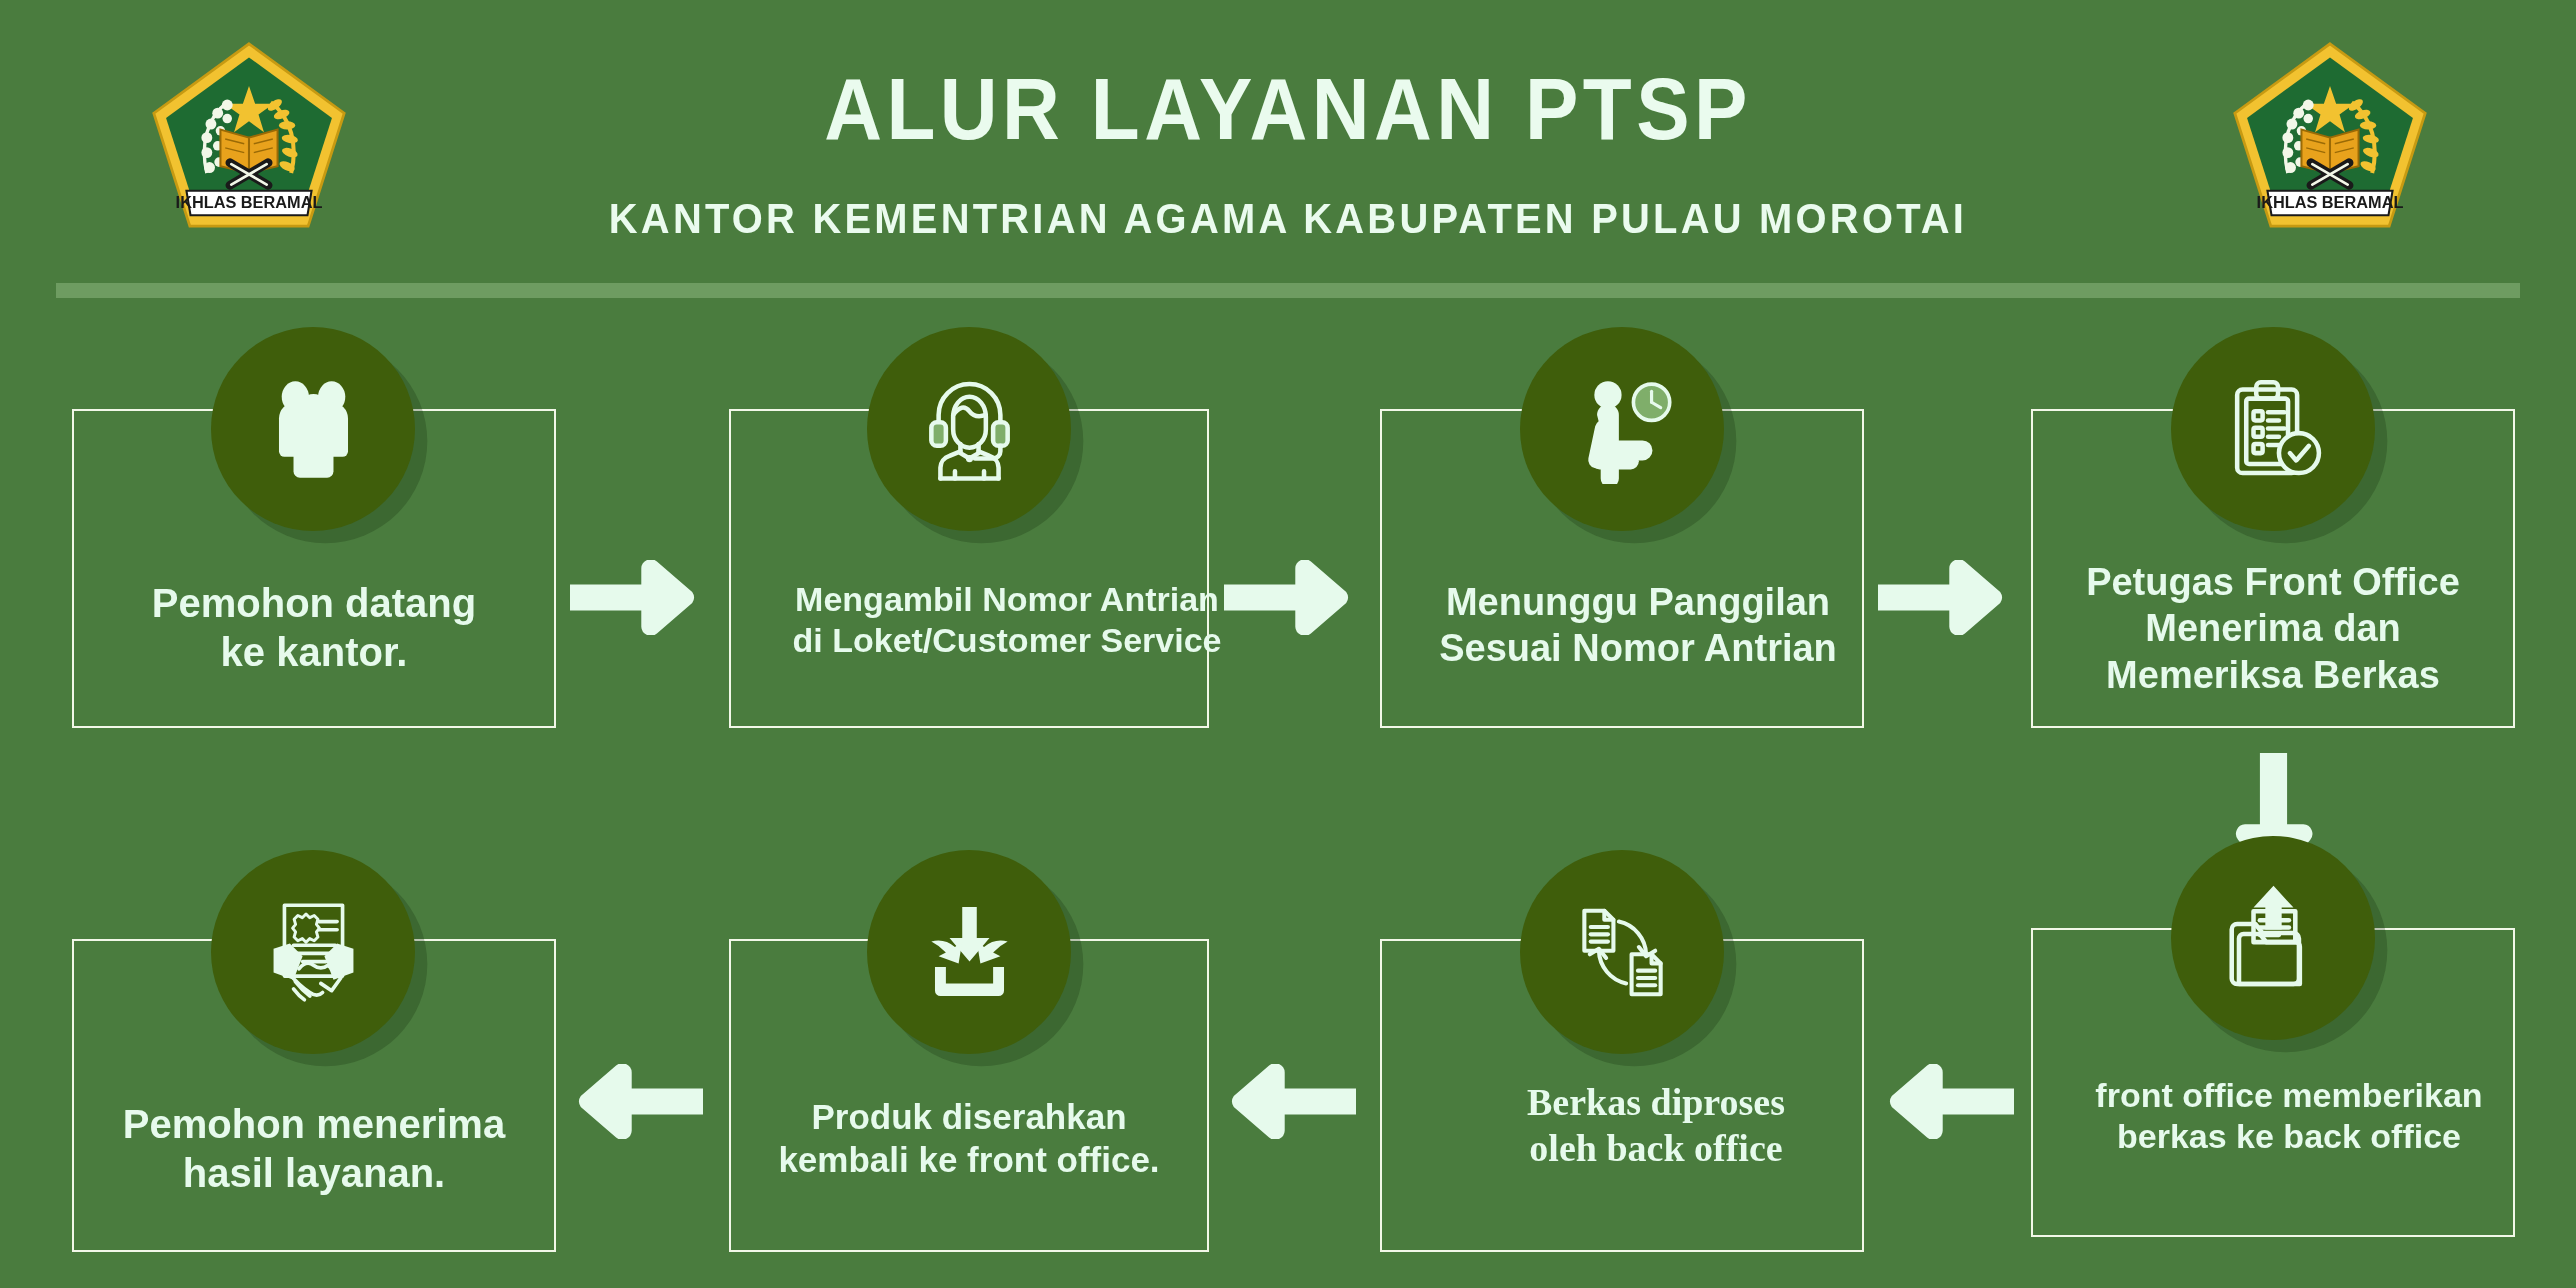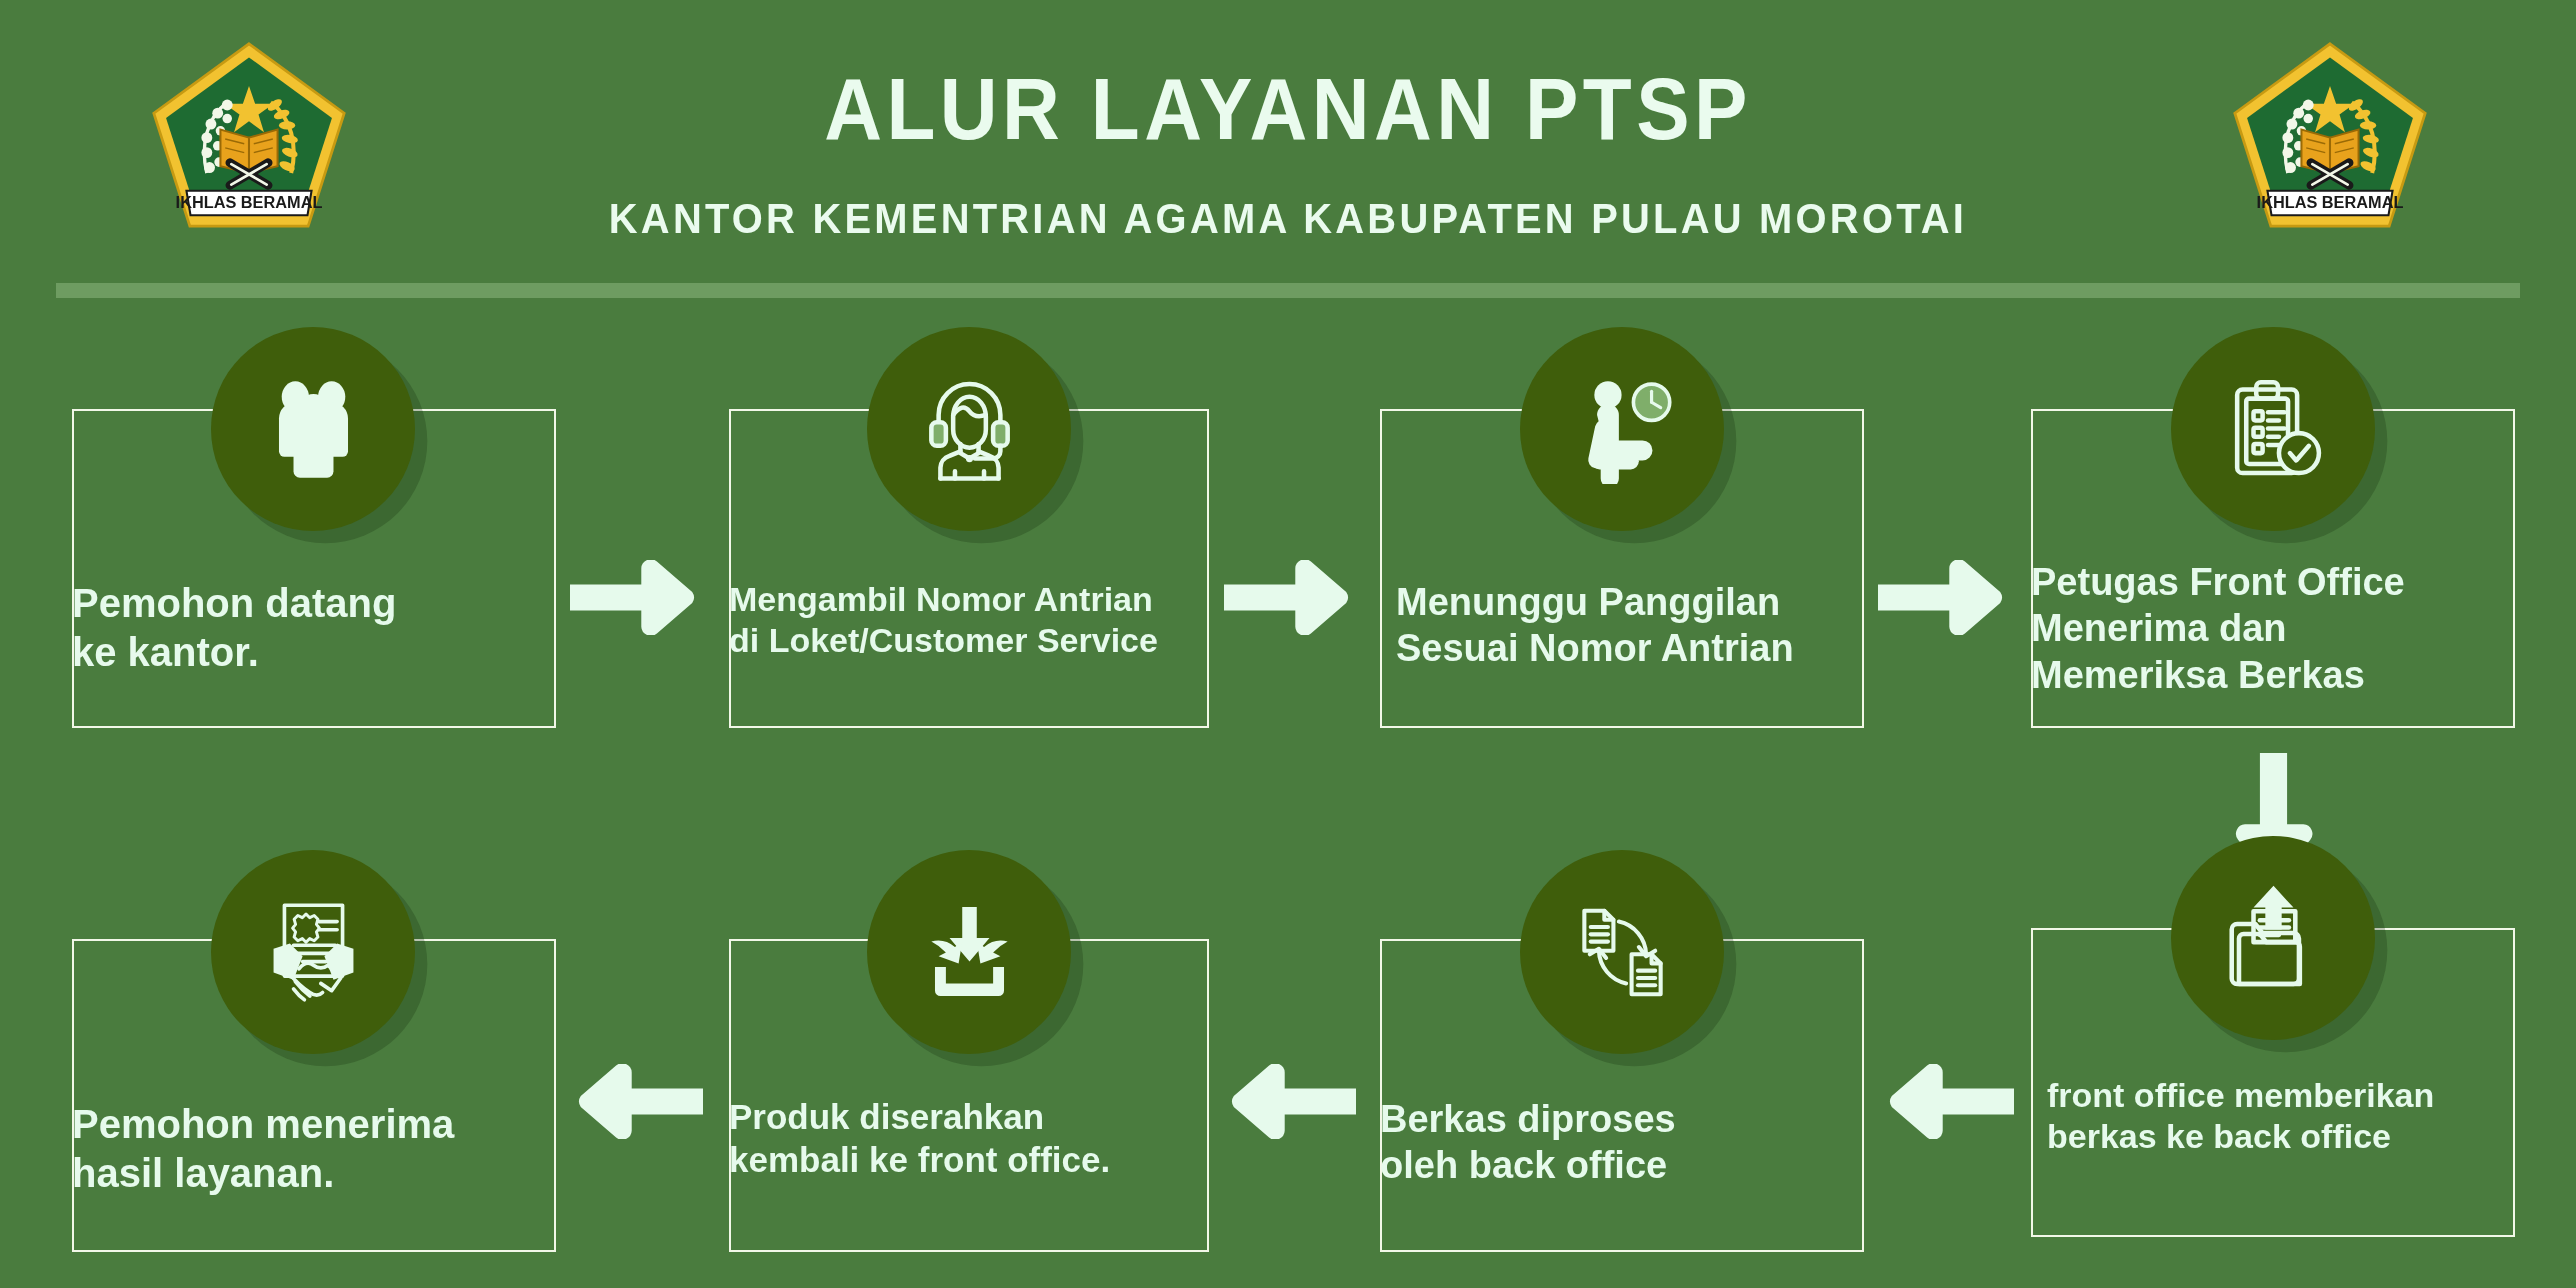--- a/index.html
+++ b/index.html
@@ -53,20 +53,21 @@
     position:absolute;
     width:204px;height:204px;
     border-radius:50%;
     background:#3F5E0B;
     box-shadow:12.3px 12.3px 0 rgba(20,45,12,0.25);
     display:flex;align-items:center;justify-content:center;
   }
   .icon-circle svg{width:109px;height:109px;display:block;}
   .caption{
     position:absolute;
+    text-align:center;
     color:#E6FAEC;
     font-weight:bold;
     line-height:1.22;
     white-space:pre-line;
   }
 
   
   .arrow{position:absolute;}
   .arrow svg{display:block;}
 
@@ -331,21 +332,21 @@
       <path d="M92 62 v10 h10"></path>
       <line x1="77" y1="80" x2="96" y2="80"></line>
       <line x1="77" y1="88" x2="96" y2="88"></line>
       <line x1="77" y1="96" x2="96" y2="96"></line>
       <path d="M56 26 a38 38 0 0 1 30 36"></path>
       <path d="M78 54 l8 10 l10 -6"></path>
       <path d="M64 94 a38 38 0 0 1 -30 -36"></path>
       <path d="M42 66 l-8 -10 l-10 6"></path>
     </svg>
   </div>
-  <div class="caption" style="left:0;top:157px;width:552px;font-size:38px;">Berkas diproses
+  <div class="caption" style="left:0;top:140px;width:552px;font-size:38px;font-family:Liberation Serif, serif;">Berkas diproses
 oleh back office</div>
 </div>
 
 <div class="arrow" style="left:1227px;top:1064px;">
   <svg width="129" height="75" viewBox="0 0 190 110">
     <path d="M190 36 h-105 V12 a14 14 0 0 0 -23 -10 l-52 45 a14 14 0 0 0 0 16 l52 45 a14 14 0 0 0 23 -10 V74 h105 Z" fill="#E6FAEC"></path>
   </svg>
 </div>
 
 <div class="step" id="step7" style="left:729px;top:939px;width:480px;height:313px;">

